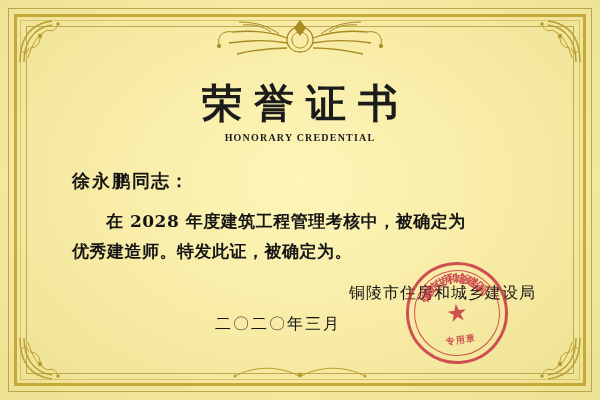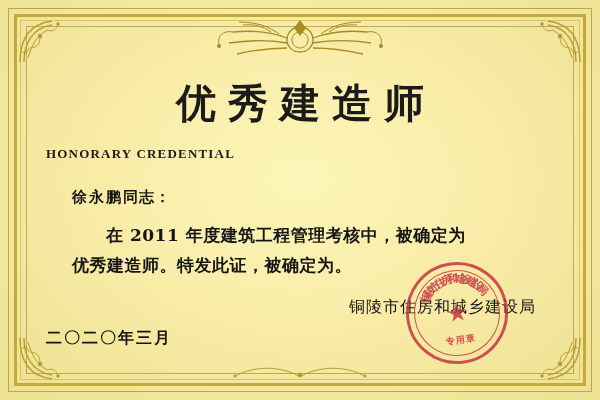--- a/index.html
+++ b/index.html
@@ -100,33 +100,34 @@
     font-family: "DejaVu Serif", serif;
     font-size: 40px;
     font-weight: bold;
     letter-spacing: 12px;
     color: #1b1b1b;
     text-indent: 12px;
     line-height: 1.15;
     margin-top: 22px;
   }
   .title-en {
+    text-align: center;
     font-family: "Liberation Serif", serif;
-    font-size: 13px;
+    font-size: 10px;
     font-weight: bold;
     letter-spacing: 1.2px;
     color: #1b1b1b;
-    margin-top: 20px;
+    margin-top: 6px;
   }
 
   .recipient {
     margin-top: 26px;
     padding-left: 26px;
     font-family: "DejaVu Serif", serif;
-    font-size: 15px;
+    font-size: 18px;
     font-weight: bold;
     color: #151515;
     letter-spacing: 1px;
   }
   .recipient .name {
     letter-spacing: 2px;
   }
 
   .body-text {
     margin-top: 14px;
@@ -146,25 +147,25 @@
     text-align: right;
     padding-right: 18px;
     font-family: "DejaVu Serif", serif;
     font-size: 16px;
     font-weight: normal;
     color: #151515;
     letter-spacing: 1px;
   }
   .date {
     margin-top: 10px;
-    text-align: left;
+    text-align: center;
     padding-right: 44px;
     font-family: "DejaVu Serif", serif;
     font-size: 16px;
-    font-weight: bold;
+    font-weight: normal;
     color: #151515;
     letter-spacing: 2px;
   }
 
   
   .seal {
     position: absolute;
     right: 92px;
     bottom: 36px;
     width: 96px;
@@ -308,29 +309,29 @@
     <svg viewBox="0 0 150 18" fill="none" stroke="currentColor" stroke-width="1.2">
       <path d="M10 12 C30 2 50 2 70 10 C75 13 75 13 80 10 C100 2 120 2 140 12" stroke-width="1"></path>
       <circle cx="75" cy="11" r="2.4" fill="currentColor" stroke="none"></circle>
       <circle cx="10" cy="12" r="1.6" fill="currentColor" stroke="none"></circle>
       <circle cx="140" cy="12" r="1.6" fill="currentColor" stroke="none"></circle>
     </svg>
   </div>
 
   <div class="content">
 
-    <div class="title-cn">优秀建造师</div>
+    <div class="title-cn">荣誉证书</div>
     <div class="title-en">HONORARY CREDENTIAL</div>
 
     <div class="recipient">
       <span class="name">徐永鹏</span><span>同志：</span>
     </div>
 
     <div class="body-text">
-      <div><span class="indent"></span><span>在 2011 年度建筑工程管理考核中，被确定为</span></div>
+      <div><span class="indent"></span><span>在 2028 年度建筑工程管理考核中，被确定为</span></div>
       <div>优秀建造师。特发此证，被确定为。</div>
     </div>
 
     <div class="signature">铜陵市住房和城乡建设局</div>
     <div class="date">二〇二〇年三月</div>
   </div>
 
   <div class="seal">
     <div class="seal-ring-text" id="seal-ring">
         <span style="transform: rotate(-145deg) translate(36px) rotate(90deg) translate(-5px, -6px);">铜</span>

